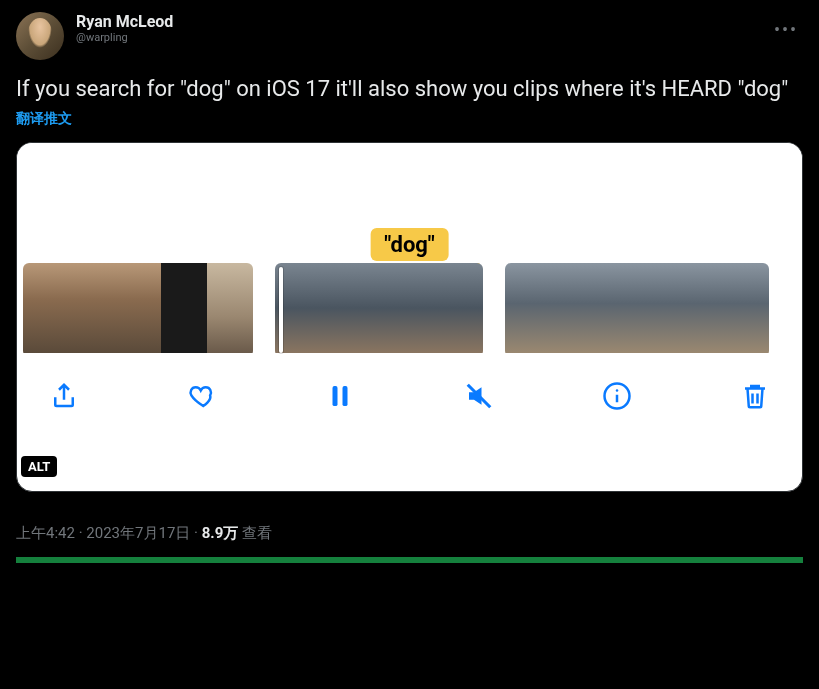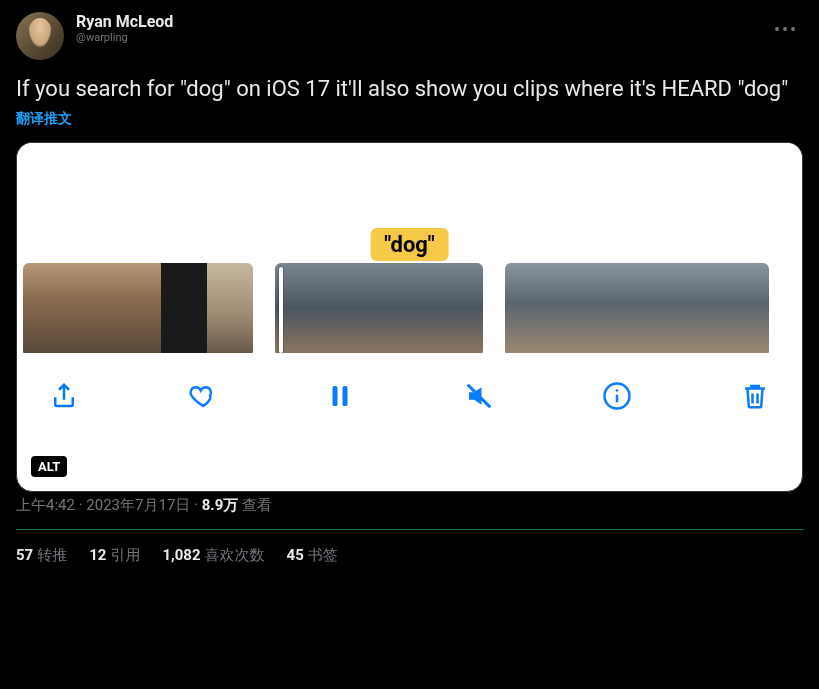--- a/index.html
+++ b/index.html
@@ -147,36 +147,36 @@
   }
   .tb-btn {
     width: 34px; height: 34px;
     color: #0a7aff;
     cursor: pointer;
     display: flex; align-items: center; justify-content: center;
   }
   .tb-btn svg { width: 30px; height: 30px; stroke: currentColor; fill: none; stroke-width: 2; }
   .alt-badge {
     position: absolute;
-    left: 14px;
+    left: 4px;
     bottom: 14px;
     background: #000;
     color: #fff;
     font-size: 13px;
     font-weight: 700;
     padding: 3px 7px;
     border-radius: 4px;
     cursor: pointer;
   }
   .meta {
-    margin-top: 4px;
+    margin-top: 32px;
     padding-bottom: 14px;
     font-size: 15px;
     color: #71767b;
-    border-bottom: 1px solid #15803d;
+    border-bottom: 6px solid #15803d;
   }
   .meta .views-count { color: #e7e9ea; font-weight: 700; }
   .stats {
     display: flex;
     gap: 22px;
     padding: 16px 0 0;
     font-size: 15px;
     color: #71767b;
   }
   .stat { cursor: pointer; }
@@ -264,20 +264,14 @@
           </svg>
       </div>
     </div>
     <div class="alt-badge">ALT</div>
   </div>
 
   <div class="meta">
     <span>上午4:42</span><span> · </span><span>2023年7月17日</span><span> · </span><span class="views-count">8.9万</span><span> 查看</span>
   </div>
 
-  <div class="stats">
-    <span class="stat"><strong>57</strong><span>转推</span></span>
-    <span class="stat"><strong>12</strong><span>引用</span></span>
-    <span class="stat"><strong>1,082</strong><span>喜欢次数</span></span>
-    <span class="stat"><strong>45</strong><span>书签</span></span>
-  </div>
 
 </div>
 
 </body></html>

